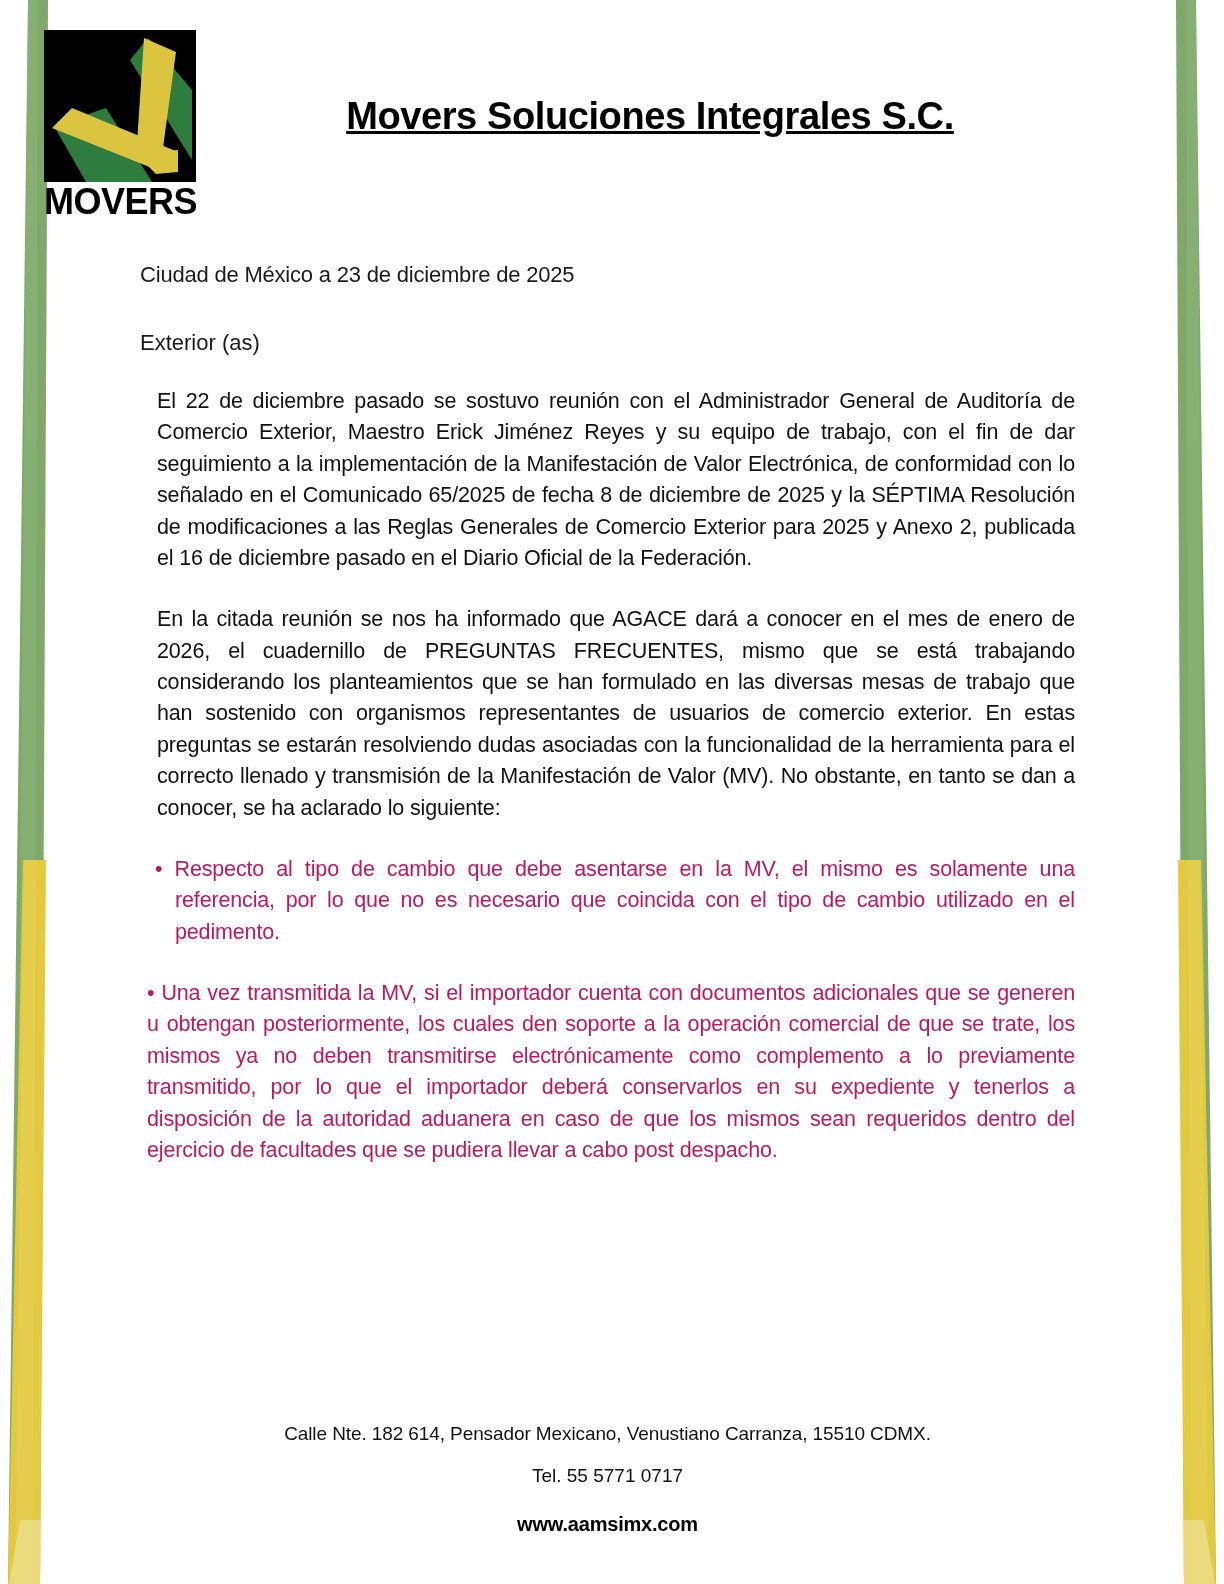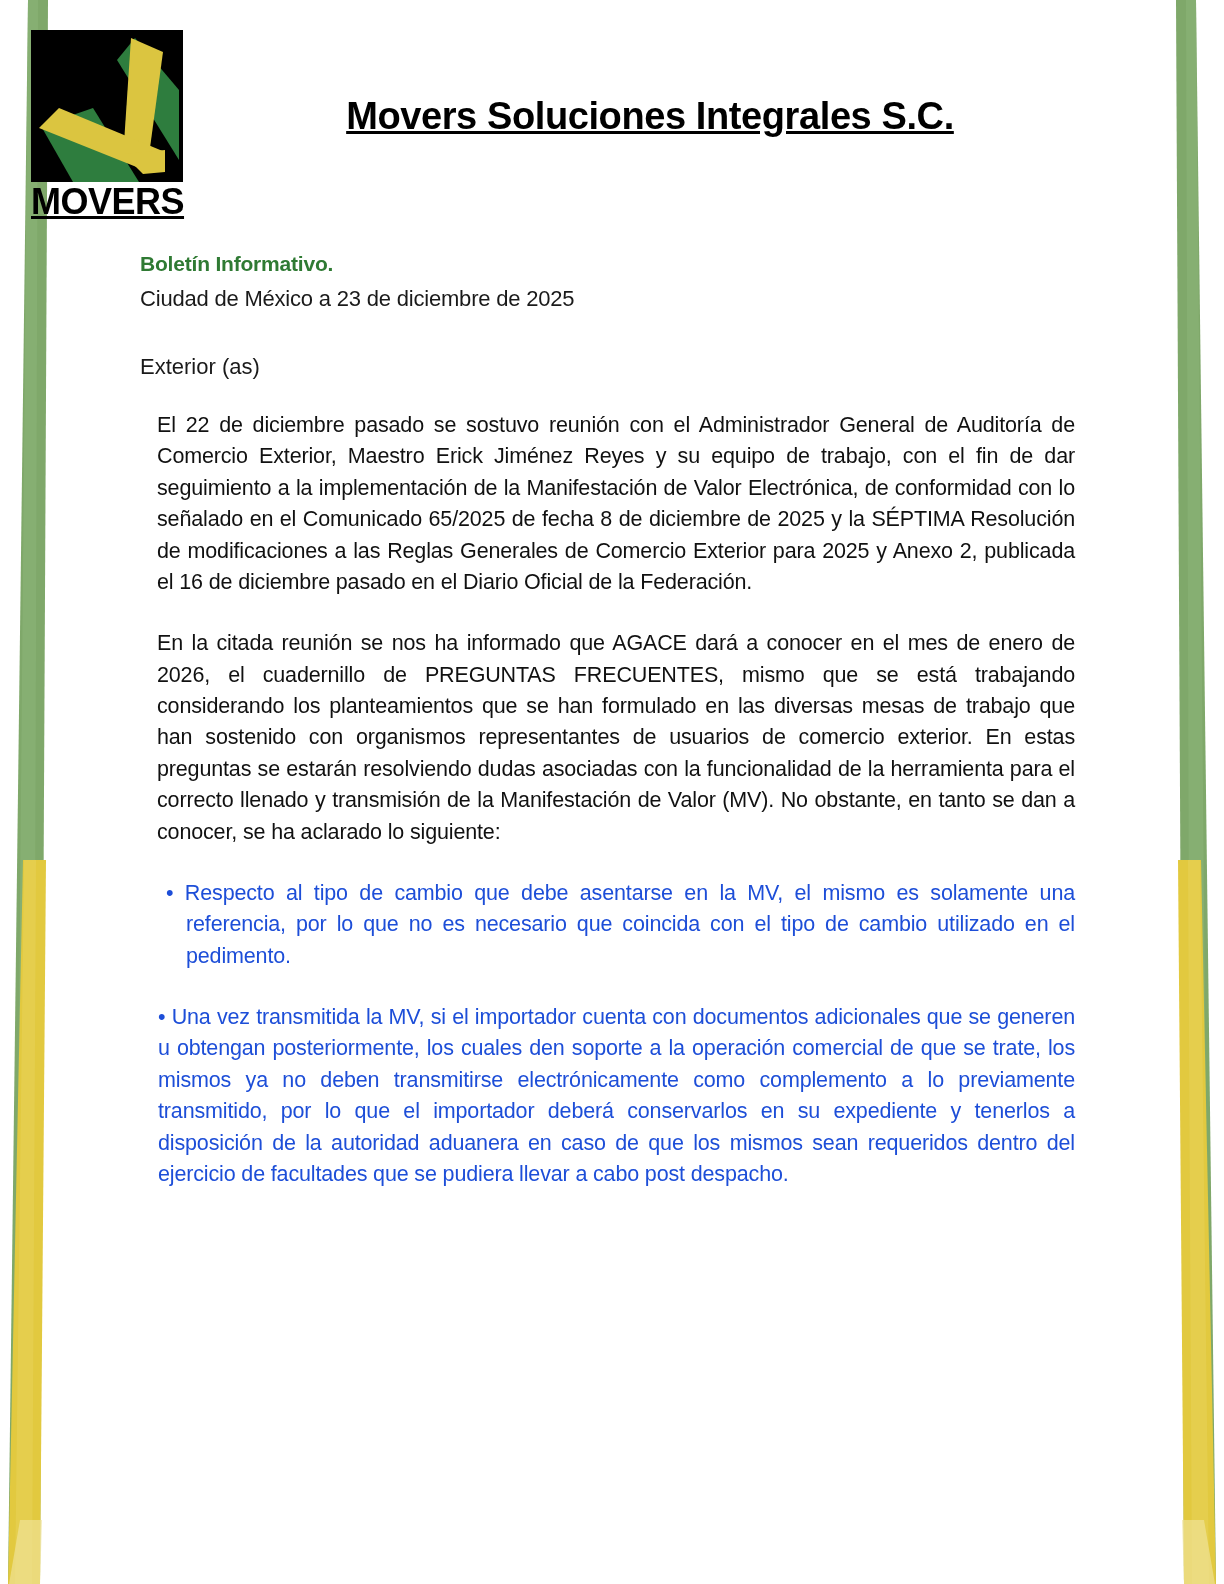--- a/index.html
+++ b/index.html
@@ -34,24 +34,23 @@
 
   
   .header {
     position: absolute;
     left: 0; right: 0;
     top: 0;
     height: 230px;
   }
   .logo-wrap {
     position: absolute;
-    left: 31px;
+    left: 44px;
     top: 30px;
     width: 124px;
-    text-decoration: underline;
   }
   .logo-mark {
     width: 152px;
     height: 152px;
     background: #000000;
     display: block;
   }
   .logo-mark svg { display: block; }
   .logo-word {
     margin-top: 2px;
@@ -117,23 +116,23 @@
   }
 
   ul.bullets {
     list-style: none;
     margin: 30px 0 0 0;
     padding: 0;
   }
   ul.bullets li {
     font-size: 21.5px;
     line-height: 1.46;
-    color: #1d4ed8;
+    color: #be185d;
     text-align: justify;
-    margin: 0 0 30px 18px;
+    margin: 0 0 30px 7px;
     letter-spacing: -0.15px;
   }
   
   ul.bullets li.hang {
     padding-left: 28px;
     text-indent: -20px;
   }
   
   ul.bullets li.flush {
     padding-left: 0;
@@ -209,30 +208,34 @@
         </svg>
       </span>
       <div class="logo-word">MOVERS</div>
     </div>
 
     <div class="company-title">Movers Soluciones Integrales S.C.</div>
   </div>
 
   <div class="content">
 
-    <div class="kicker">Boletín Informativo.</div>
 
     <div class="dateline">Ciudad de México a 23 de diciembre de 2025</div>
 
     <div class="salutation">Exterior (as)</div>
 
     <p class="para">El 22 de diciembre pasado se sostuvo reunión con el Administrador General de Auditoría de Comercio Exterior, Maestro Erick Jiménez Reyes y su equipo de trabajo, con el fin de dar seguimiento a la implementación de la Manifestación de Valor Electrónica, de conformidad con lo señalado en el Comunicado 65/2025 de fecha 8 de diciembre de 2025 y la SÉPTIMA Resolución de modificaciones a las Reglas Generales de Comercio Exterior para 2025 y Anexo 2, publicada el 16 de diciembre pasado en el Diario Oficial de la Federación.</p>
 
     <p class="para">En la citada reunión se nos ha informado que AGACE dará a conocer en el mes de enero de 2026, el cuadernillo de PREGUNTAS FRECUENTES, mismo que se está trabajando considerando los planteamientos que se han formulado en las diversas mesas de trabajo que han sostenido con organismos representantes de usuarios de comercio exterior. En estas preguntas se estarán resolviendo dudas asociadas con la funcionalidad de la herramienta para el correcto llenado y transmisión de la Manifestación de Valor (MV). No obstante, en tanto se dan a conocer, se ha aclarado lo siguiente:</p>
 
     <ul class="bullets">
       <li class="hang"><span>•</span> <span>Respecto al tipo de cambio que debe asentarse en la MV, el mismo es solamente una referencia, por lo que no es necesario que coincida con el tipo de cambio utilizado en el pedimento.</span></li>
       <li class="flush"><span>•</span> <span>Una vez transmitida la MV, si el importador cuenta con documentos adicionales que se generen u obtengan posteriormente, los cuales den soporte a la operación comercial de que se trate, los mismos ya no deben transmitirse electrónicamente como complemento a lo previamente transmitido, por lo que el importador deberá conservarlos en su expediente y tenerlos a disposición de la autoridad aduanera en caso de que los mismos sean requeridos dentro del ejercicio de facultades que se pudiera llevar a cabo post despacho.</span></li>
     </ul>
   </div>
 
+  <div class="footer">
+    <p class="addr">Calle Nte. 182 614, Pensador Mexicano, Venustiano Carranza, 15510 CDMX.</p>
+    <p class="tel">Tel. 55 5771 0717</p>
+    <p class="site">www.aamsimx.com</p>
+  </div>
 
 </div>
 
 </body></html>

